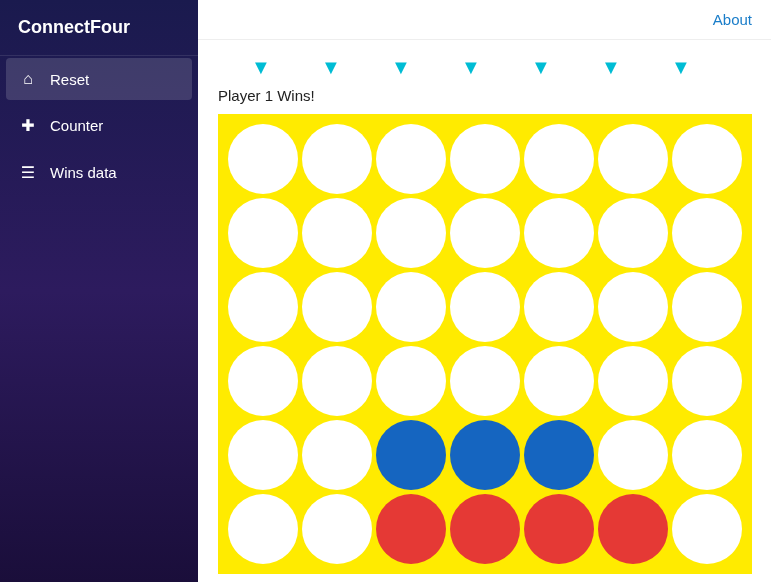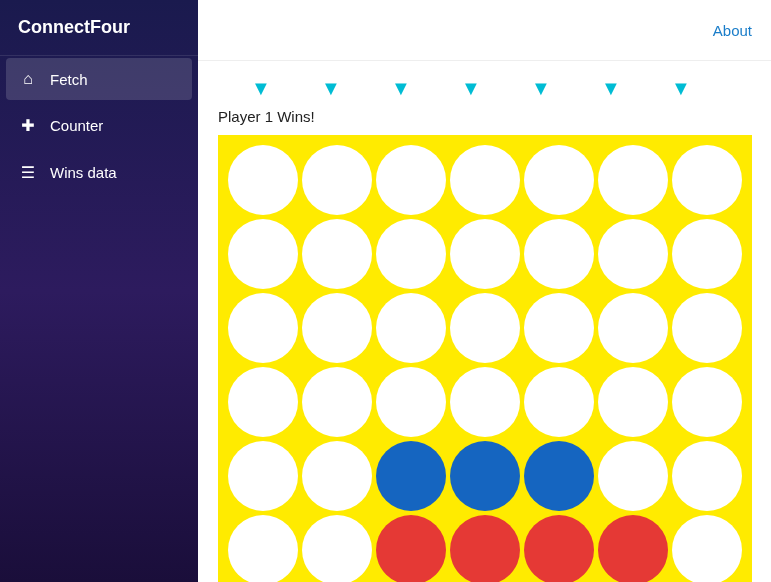--- a/index.html
+++ b/index.html
@@ -49,21 +49,21 @@
     
     #main {
       flex: 1;
       display: flex;
       flex-direction: column;
       background: white;
     }
 
     
     #header {
-      height: 61px;
+      height: 40px;
       background: white;
       display: flex;
       align-items: center;
       justify-content: flex-end;
       padding: 0 20px;
       border-bottom: 1px solid #eee;
     }
     #about-link {
       color: #1a7dc9;
       font-size: 15px;
@@ -139,21 +139,21 @@
     .cell.blue { background: #1565c0; }
   </style>
 </head>
 <body>
 
 <div id="sidebar">
   <div id="sidebar-logo">ConnectFour</div>
 
   <div class="sidebar-item active">
     <span class="sidebar-icon">⌂</span>
-    <span>Fetch</span>
+    <span>Reset</span>
   </div>
   <div class="sidebar-item">
     <span class="sidebar-icon">✚</span>
     <span>Counter</span>
   </div>
   <div class="sidebar-item">
     <span class="sidebar-icon">☰</span>
     <span>Wins data</span>
   </div>
 </div>

